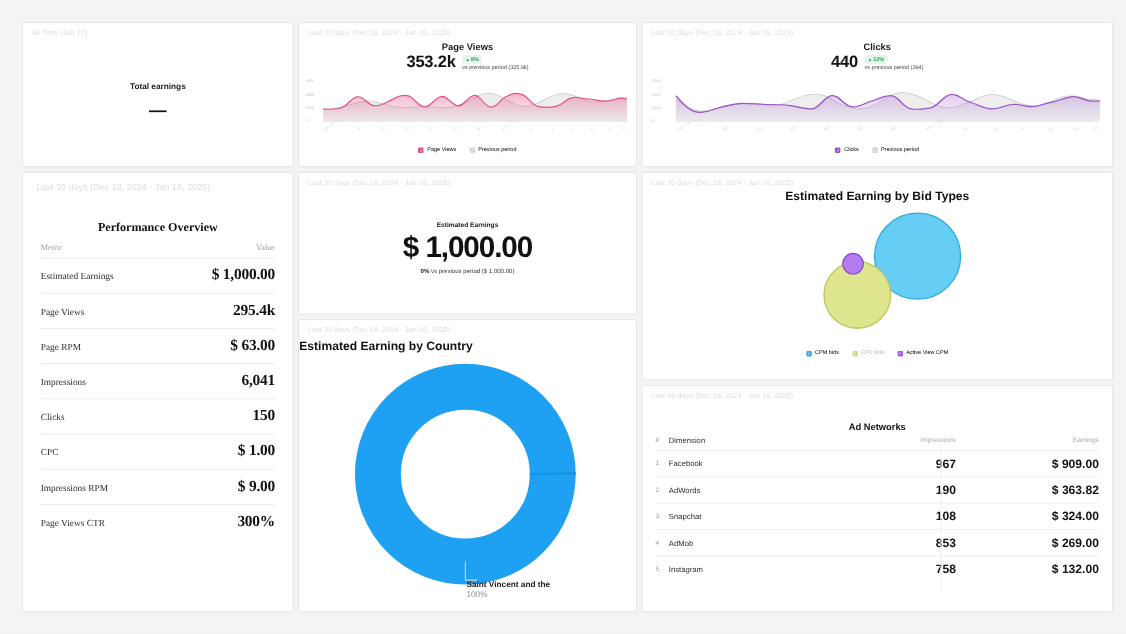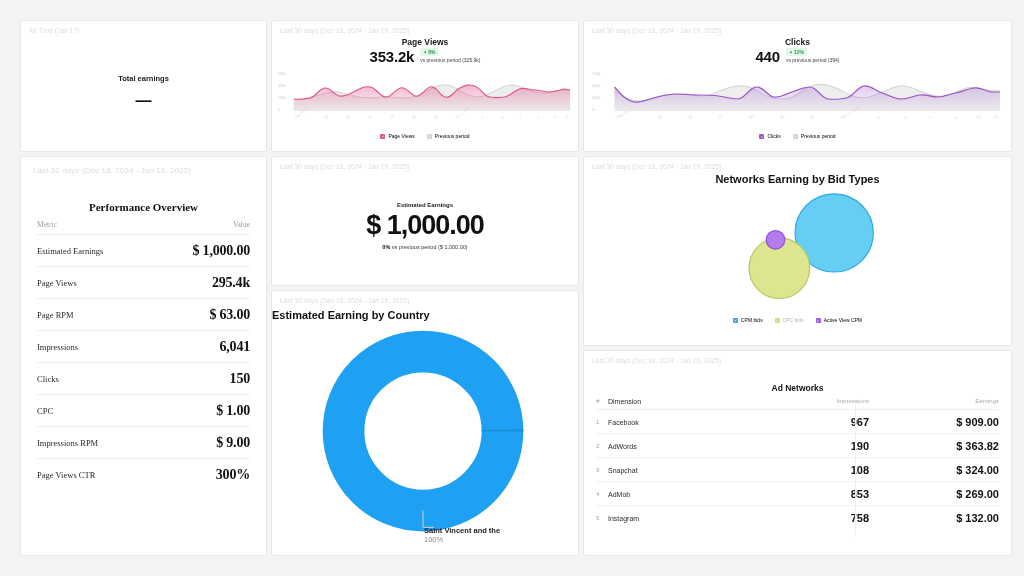--- a/index.html
+++ b/index.html
@@ -50,21 +50,21 @@
     padding-top: 6px;
   }
   .te-label { font-size: 7.5px; font-weight: bold; color: #202020; }
   .te-value { font-size: 16px; font-weight: bold; color: #111; margin-top: 14px; line-height: 8px; }
 
   
   #page-views-card { grid-column: 2; grid-row: 1; }
   #clicks-card { grid-column: 3; grid-row: 1; }
   .kpi-head { padding-top: 16px; }
   .kpi-row {
-    display: flex; align-items: flex-start; justify-content: center;
+    display: flex; align-items: flex-end; justify-content: center;
     gap: 6px; margin-top: 1px;
   }
   .kpi-big { font-size: 15px; font-weight: bold; color: #111; letter-spacing: -.2px; }
   .kpi-meta { display: flex; flex-direction: column; align-items: flex-start; gap: 1px; }
   .kpi-badge {
     display: inline-flex; align-items: center; gap: 1px;
     background: #e4f5e9; color: #1f9d4d;
     font-size: 5px; font-weight: bold;
     padding: 1px 3px; border-radius: 2px;
   }
@@ -359,21 +359,21 @@
         <div class="callout-label">Saint Vincent and the </div>
         <div class="callout-pct">100%</div>
       </div>
     </div>
   </div>
 
   <div style="grid-column:3;grid-row:2;display:flex;flex-direction:column;gap:4px;">
 
     <div class="card" style="height:190px" id="bid-types-card">
       <div class="card-date">Last 30 days (Dec 18, 2024 - Jan 16, 2025)</div>
-      <div class="bid-title">Networks Earning by Bid Types</div>
+      <div class="bid-title">Estimated Earning by Bid Types</div>
       <svg viewBox="0 0 429 135" width="100%" height="132">
         <circle cx="252" cy="49" r="40" fill="#66cdf5" stroke="#2aa8e0" stroke-width="1.2"></circle>
         <circle cx="196" cy="85" r="31" fill="#dde68f" stroke="#b9c75c" stroke-width="1.2"></circle>
         <circle cx="192" cy="56" r="9.5" fill="#b57cf0" stroke="#8e4dd4" stroke-width="1.2"></circle>
       </svg>
       <div class="legend" style="margin-top:-4px">
         <div class="legend-item">
           <span class="lg-box" style="background:#3aa9e8"></span>
           <span>CPM bids</span>
         </div>

